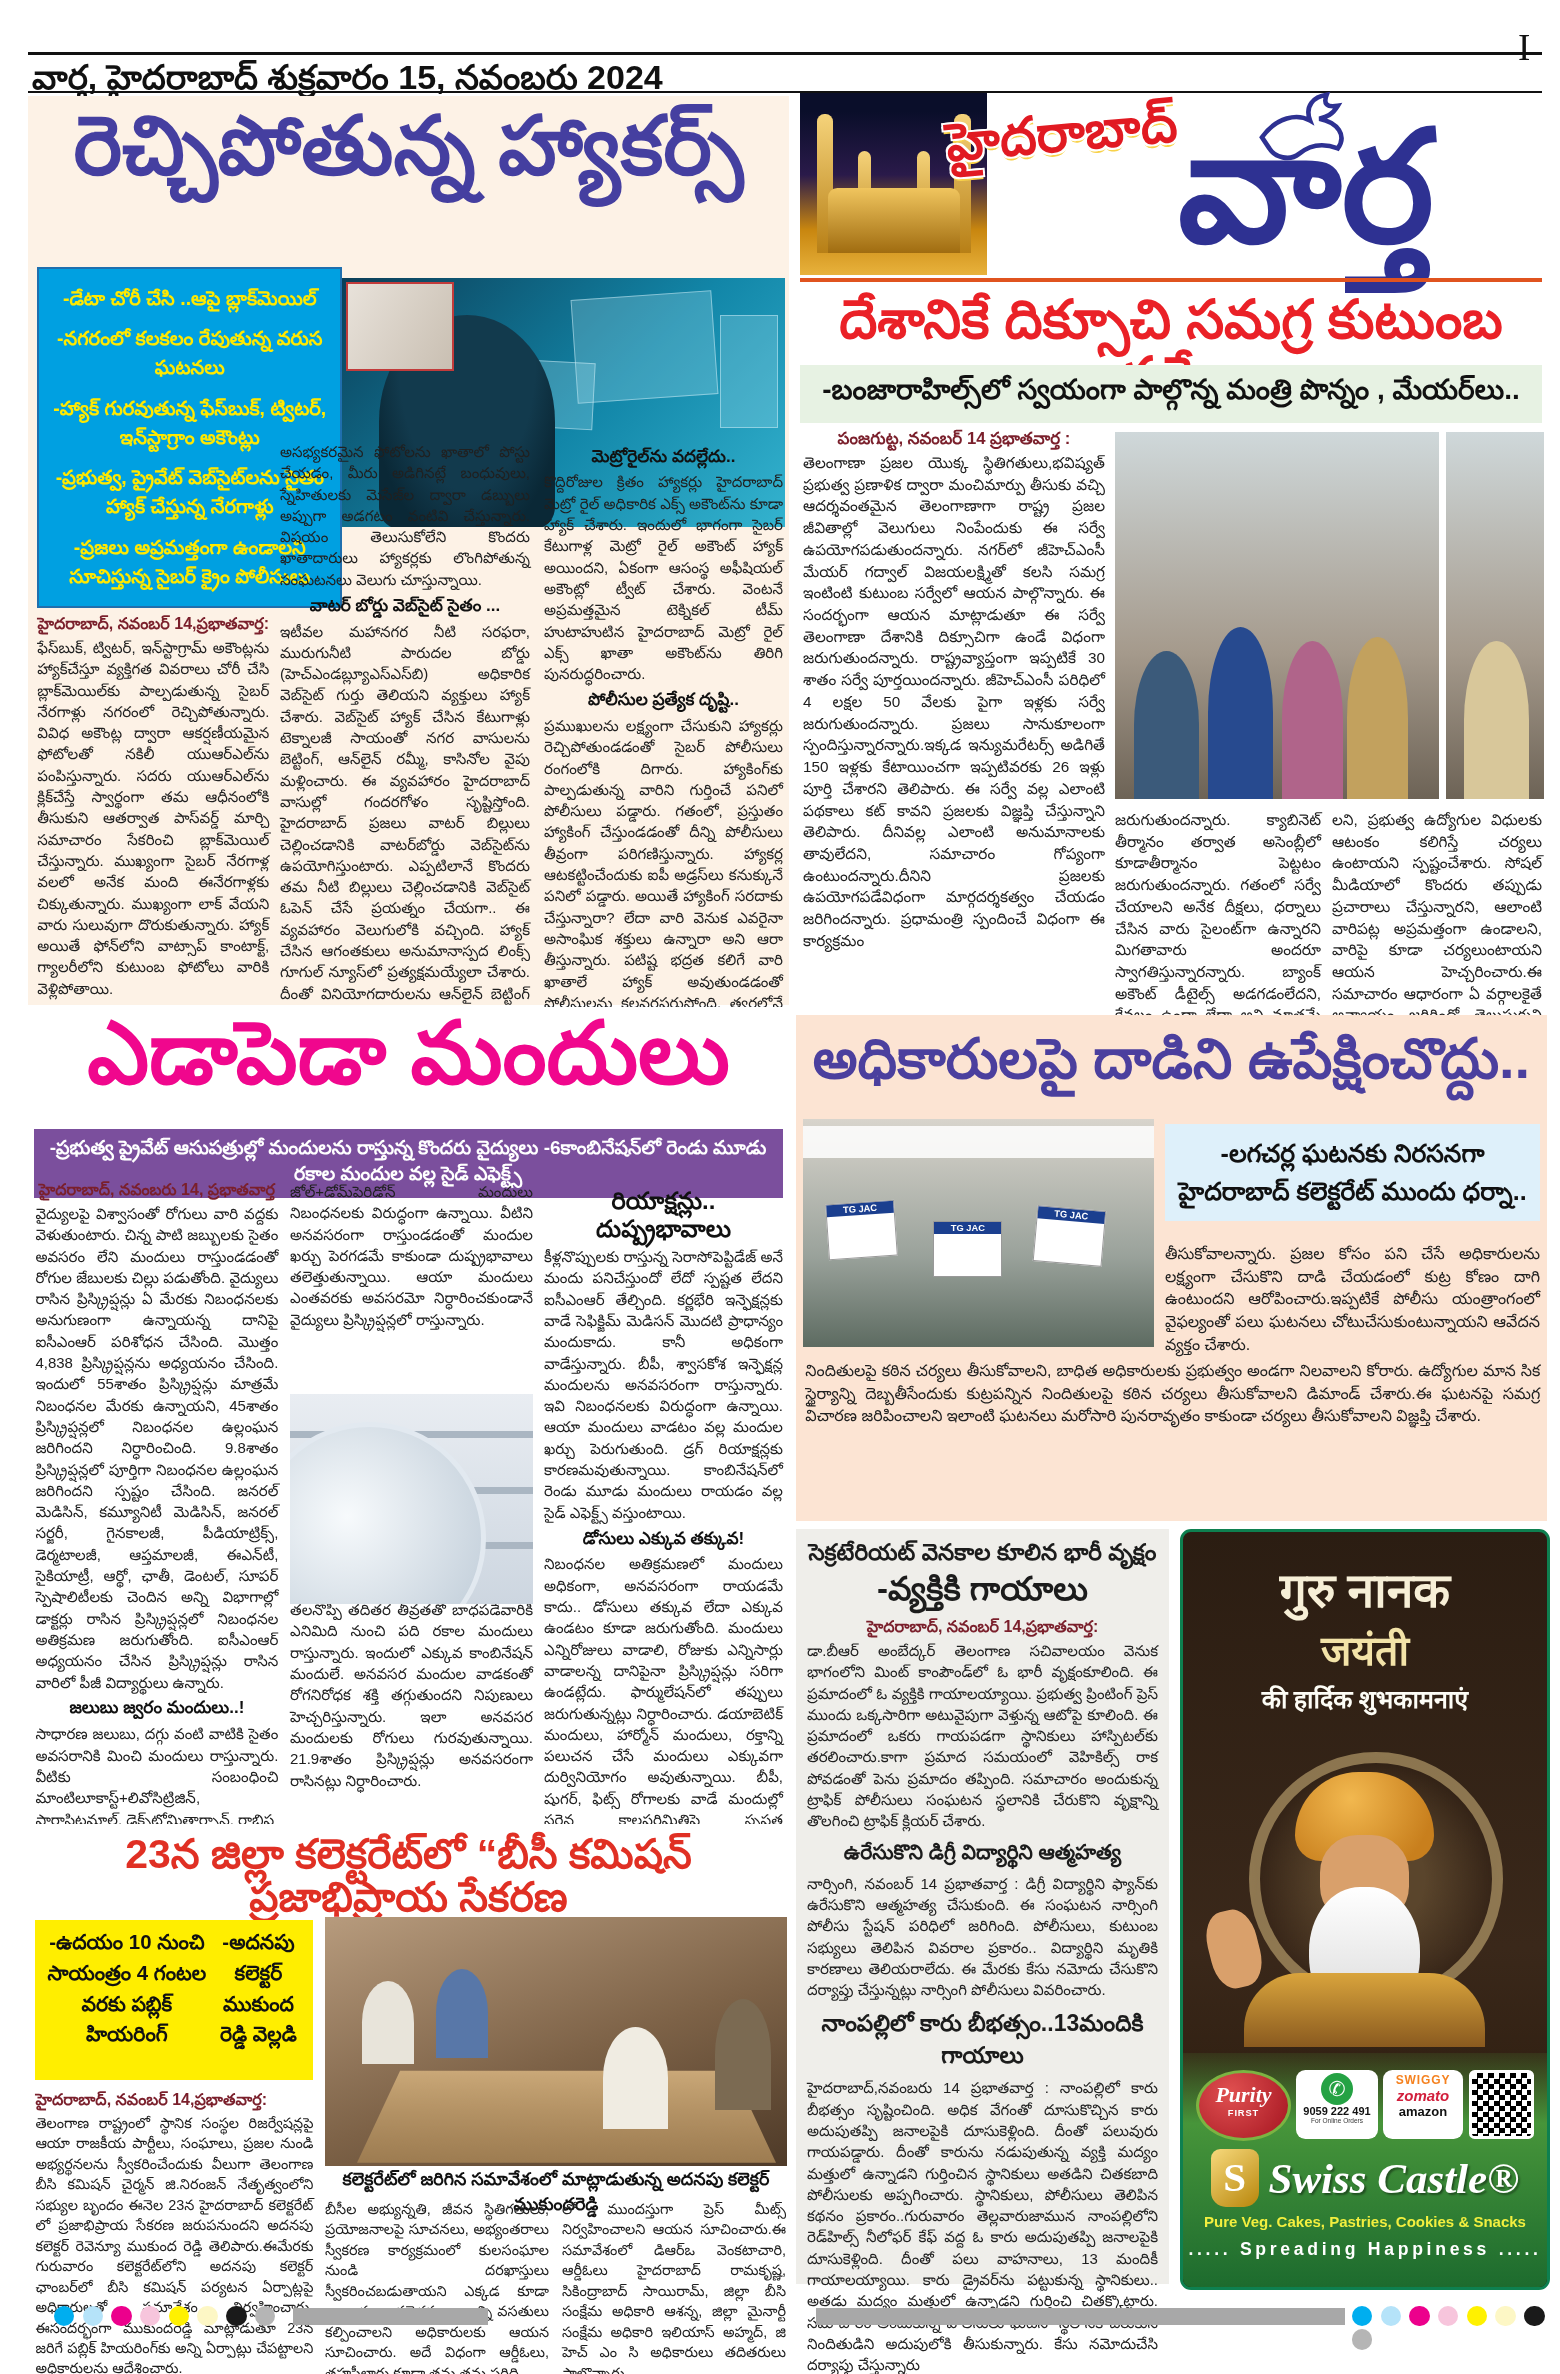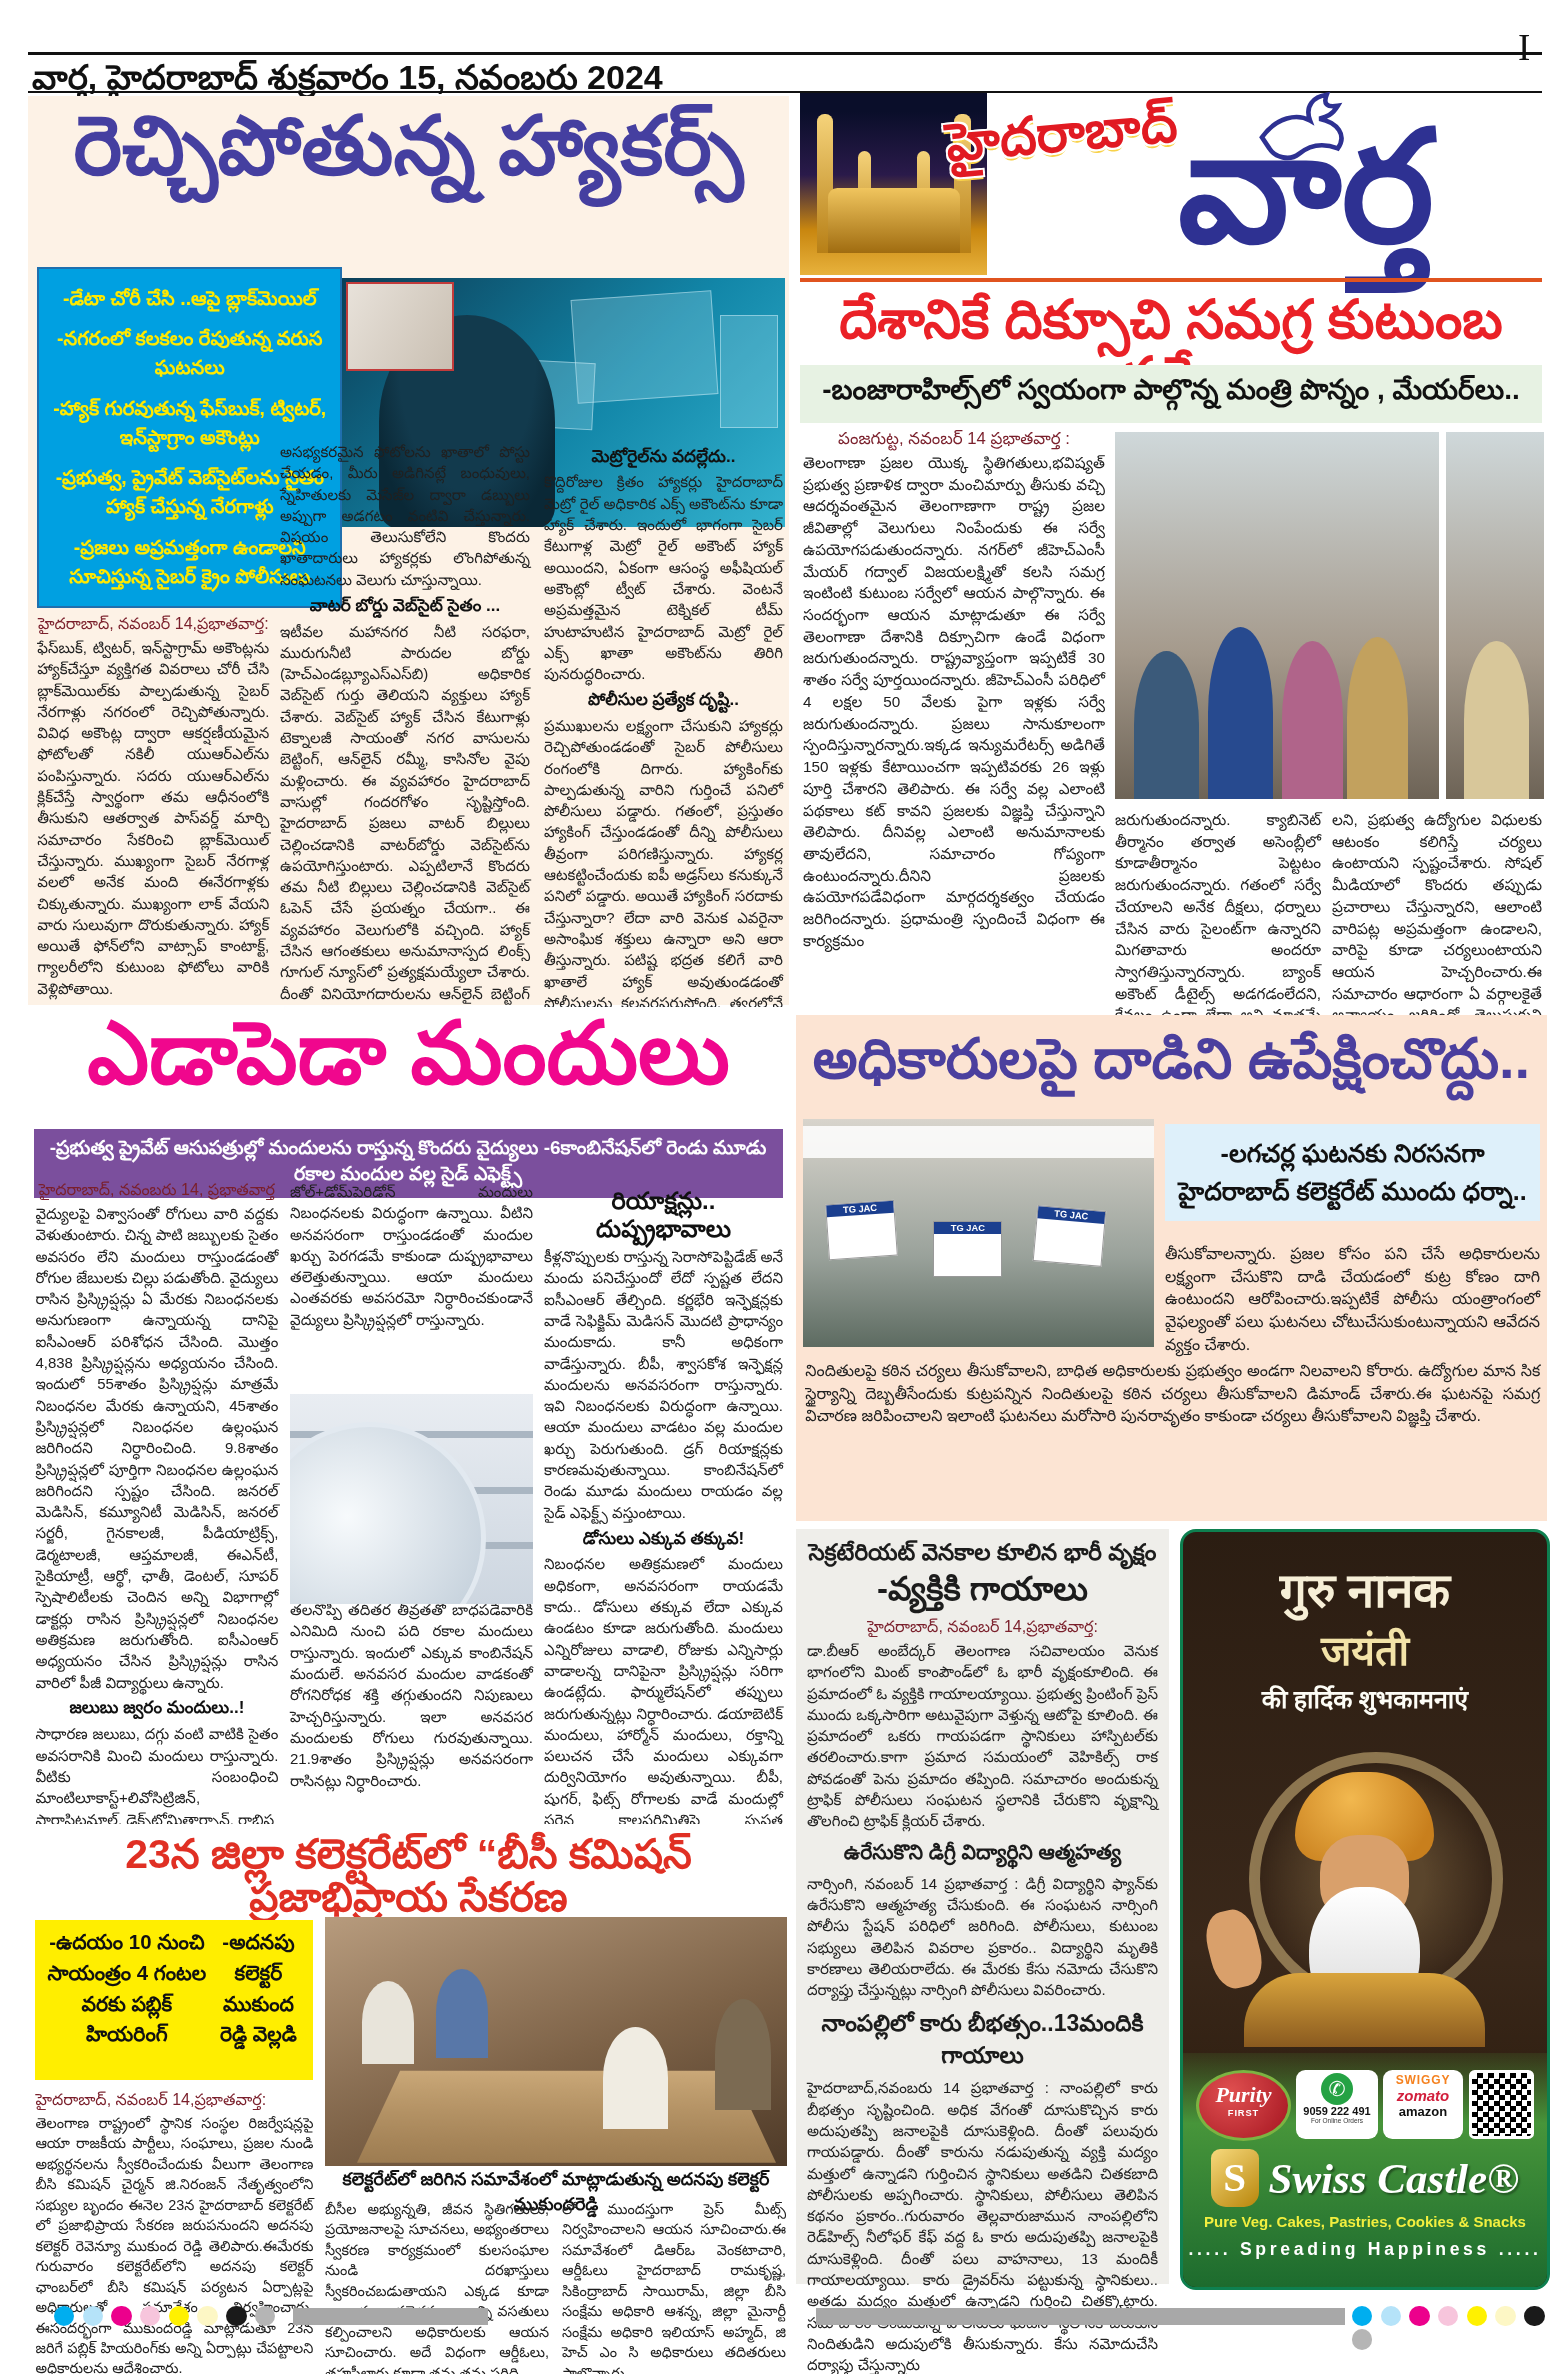--- a/index.html
+++ b/index.html
@@ -6,21 +6,21 @@
   #page{position:relative;width:1560px;height:2375px;background:#fff;overflow:hidden;
         font-family:"Liberation Sans","DejaVu Sans",sans-serif;color:#1c1c1c;}
   .abs{position:absolute;}
   .rule{background:#111;}
   
   #hdr-text{font-size:34px;font-weight:bold;color:#111;}
   #page-no{font-size:37px;font-family:"Liberation Serif",serif;color:#111;}
   
   .panel{position:absolute;}
   .big-head{font-weight:bold;text-align:center;line-height:1.05;}
-  .dateline{font-weight:normal;color:#7a1f2b;}
+  .dateline{font-weight:bold;color:#7a1f2b;}
   .body-txt{font-size:15px;line-height:1.42;text-align:justify;color:#202020;}
   .subhead{font-weight:bold;font-size:17px;text-align:center;color:#111;margin:5.6px 0 1.9px;}
   .col{position:absolute;}
   
   #hackers{left:28px;top:96px;width:761px;height:909px;background:#fdf2e6;}
   #hackers-headline{left:0;top:7.4px;width:761px;font-size:82px;color:#453fa0;}
   #hackers-bullets{left:9.3px;top:171px;width:305px;height:341px;background:#00a0e1;border:2.8px solid #1f6fae;
      color:#ffe900;font-weight:bold;font-size:19.5px;text-align:center;display:flex;flex-direction:column;
      justify-content:space-around;padding:9.3px 11px;box-sizing:border-box;line-height:1.5;}
   #hacker-photo{left:314px;top:182px;width:443px;height:249px;background:linear-gradient(135deg,#0c3e57,#1286a8 55%,#34b3cf);overflow:hidden;}
@@ -71,21 +71,21 @@
       text-align:center;padding:11px 7.4px;box-sizing:border-box;line-height:1.5;}
   
   #sec{left:796px;top:1529px;width:373px;height:755px;background:#efeeea;padding:9.3px 11px;box-sizing:border-box;}
   #sec .h1{font-size:23px;font-weight:bold;text-align:center;line-height:1.3;}
   #sec .h2{font-size:33px;font-weight:bold;text-align:center;margin:1.9px 0;}
   #sec .dl{text-align:center;}
   #sec .h3{font-size:20.4px;font-weight:bold;text-align:center;margin:9.3px 0 3.7px;}
   #sec .h4{font-size:23px;font-weight:bold;text-align:center;margin:9.3px 0 3.7px;}
   
   #ad{left:1180px;top:1529px;width:364px;height:755px;background:linear-gradient(180deg,#2b1d12,#3a281a 55%,#241507);
-      border:3.7px solid #0e8050;border-radius:16px;overflow:hidden;}
+      border:3.7px solid #0e8050;border-radius:11px;overflow:hidden;}
   #ad .hl1{font-size:48px;font-weight:bold;color:#f7efd7;text-align:center;margin-top:24px;font-family:"Liberation Serif",serif;}
   #ad .hl2{font-size:41px;font-weight:bold;color:#f3e3a8;text-align:center;font-family:"Liberation Serif",serif;}
   #ad .hl3{font-size:25px;font-weight:bold;color:#fdfdf6;text-align:center;margin-top:3.7px;font-family:"Liberation Serif",serif;}
   #portrait{position:relative;height:278px;margin-top:9.3px;}
   #halo{position:absolute;left:50%;top:28px;width:232px;height:232px;margin-left:-116px;border-radius:50%;
       border:11px solid rgba(214,186,128,.55);background:radial-gradient(circle,#5a452c 30%,rgba(90,69,44,0) 70%);}
   #turban{position:absolute;left:50%;top:48px;width:139px;height:89px;margin-left:-70px;border-radius:70px 70px 28px 28px;
       background:radial-gradient(circle at 40% 30%,#f2b84f,#c87f1d 80%);}
   #face{position:absolute;left:50%;top:111px;width:89px;height:89px;margin-left:-45px;border-radius:42%;background:#d9a06b;}
   #beard{position:absolute;left:50%;top:163px;width:111px;height:139px;margin-left:-56px;border-radius:46% 46% 50% 50%;

